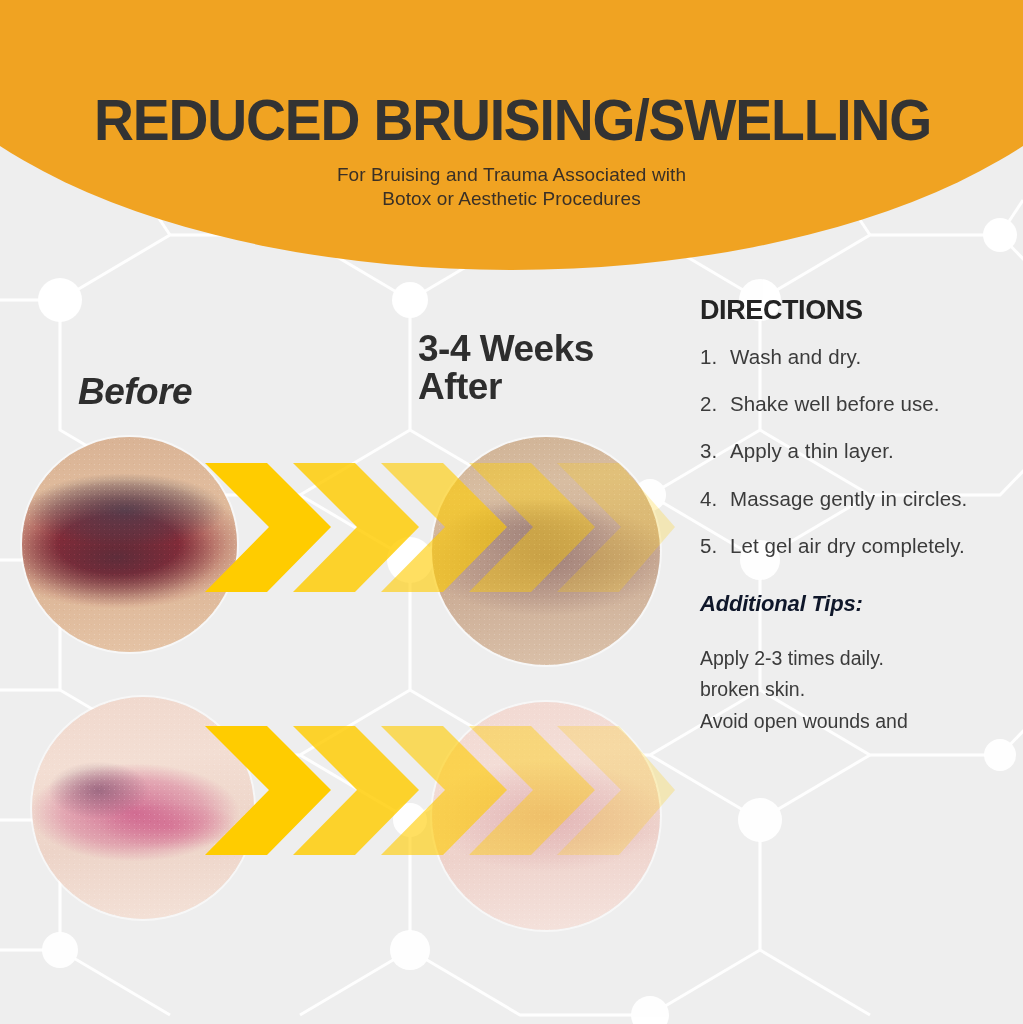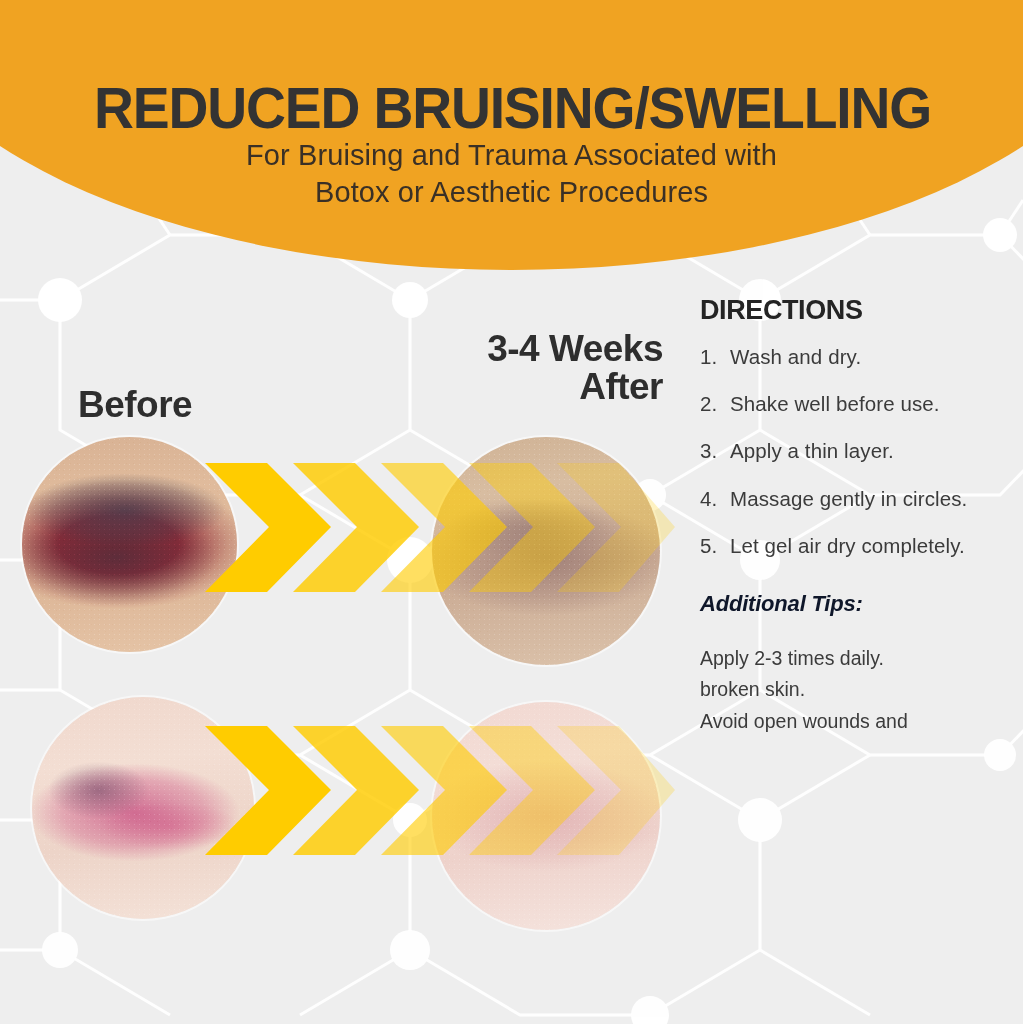--- a/index.html
+++ b/index.html
@@ -40,40 +40,41 @@
     font-family:"Liberation Sans Narrow","Liberation Sans",sans-serif;
     font-weight:bold;
     font-size:57px;
     letter-spacing:-1.2px;
     color:#333333;
     line-height:1.02;
     transform:scaleX(0.97);
     white-space:nowrap;
   }
   .subtitle {
-    font-size:29px;
+    margin-top:14px;
+    font-size:19px;
     font-weight:400;
     color:#3a3026;
     line-height:1.30;
     letter-spacing:0.1px;
   }
 
   
   .compare { position:absolute; left:0; top:250px; width:680px; height:774px; z-index:2; }
 
   .label {
     position:absolute;
     font-family:"Liberation Sans Narrow","Liberation Sans",sans-serif;
     font-weight:bold;
     color:#2e2e2e;
     line-height:1.02;
     letter-spacing:-0.5px;
   }
-  .label-before { left:78px; top:136px; font-size:37px; }
-  .label-after  { left:418px; top:80px; font-size:37px; width:245px; text-align:right; }
+  .label-before { left:78px; top:123px; font-size:37px;font-style:italic; }
+  .label-after  { left:418px; top:80px; font-size:37px; width:245px; text-align:left; }
 
   
   .photo {
     position:absolute;
     border-radius:50%;
     overflow:hidden;
     box-shadow:0 0 0 2px rgba(255,255,255,0.55);
   }
   .p-tl { left:22px;  top:187px; width:215px; height:215px; }
   .p-tr { left:432px; top:187px; width:228px; height:228px; }

